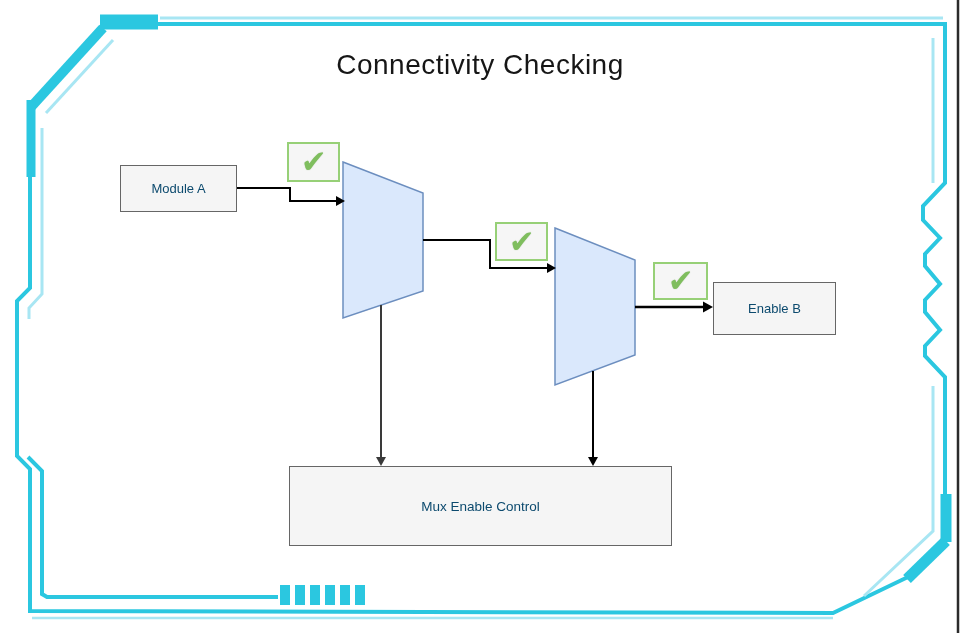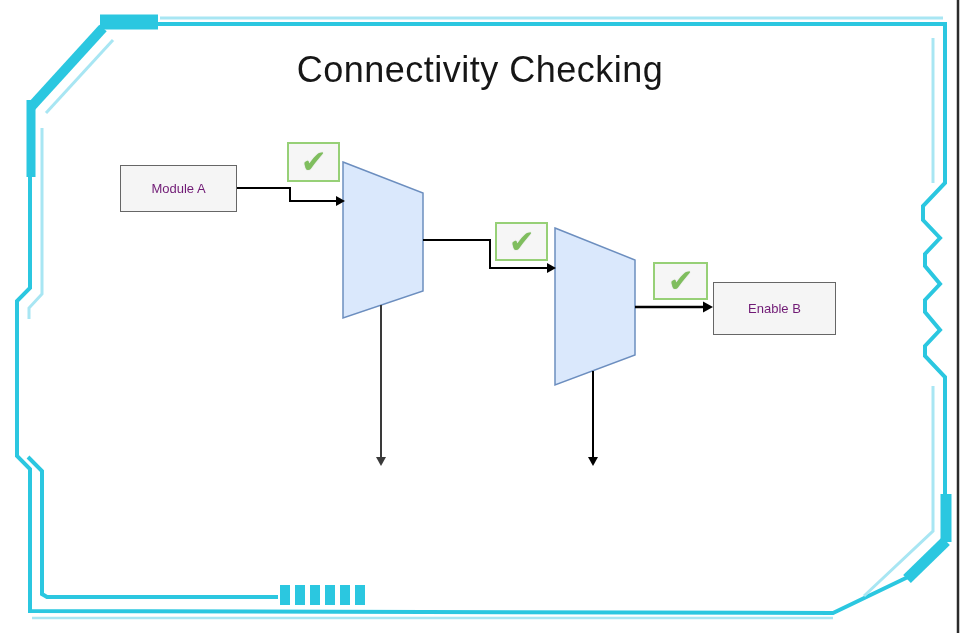--- a/index.html
+++ b/index.html
@@ -5,28 +5,28 @@
   html,body{margin:0;padding:0;background:#fff;}
   .stage{
     position:relative;width:960px;height:633px;overflow:hidden;background:#fff;
     font-family:"Liberation Sans",sans-serif;
   }
   .layer{position:absolute;inset:0;}
   svg{display:block;}
 
   .page-title{
     position:absolute;top:49px;left:0;width:960px;text-align:center;
-    font-size:36px;color:#161616;letter-spacing:0.5px;
+    font-size:28px;color:#161616;letter-spacing:0.5px;
   }
 
   .node{
     position:absolute;background:var(--node-fill,#f5f5f5);
     border:1px solid var(--node-stroke,#666666);
     display:flex;align-items:center;justify-content:center;
-    font-size:13px;color:#701a75;box-sizing:border-box;
+    font-size:13px;color:#0c4a6e;box-sizing:border-box;
   }
   .node.module-a{left:120px;top:165px;width:117px;height:47px;}
   .node.module-b{left:713px;top:282px;width:123px;height:53px;}
   .node.mux-enable{left:289px;top:466px;width:383px;height:80px;font-size:13.5px;}
 
   .check{
     position:absolute;background:#f6f6f6;
     border:2px solid var(--check-border,#97d077);
     display:flex;align-items:center;justify-content:center;
     box-sizing:border-box;
@@ -105,20 +105,23 @@
   <div class="page-title">Connectivity Checking</div>
 
   <div class="node module-a">
     <span>Module A</span>
   </div>
 
   <div class="node module-b">
     <span>Enable B</span>
   </div>
 
+  <div class="node mux-enable">
+    <span>Mux Enable Control</span>
+  </div>
 
   <div class="check c1">
     <span class="glyph">✔</span>
   </div>
   <div class="check c2">
     <span class="glyph">✔</span>
   </div>
   <div class="check c3">
     <span class="glyph">✔</span>
   </div>

